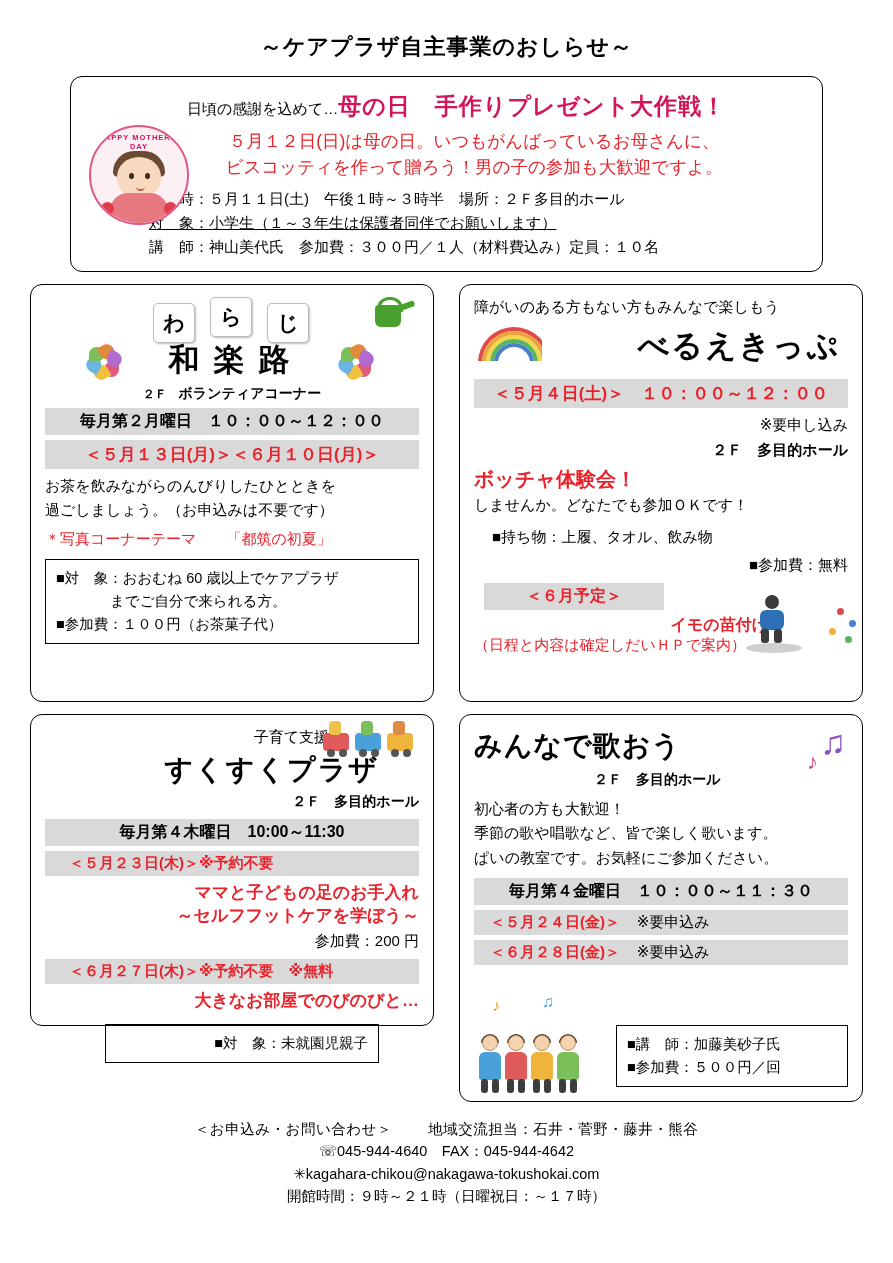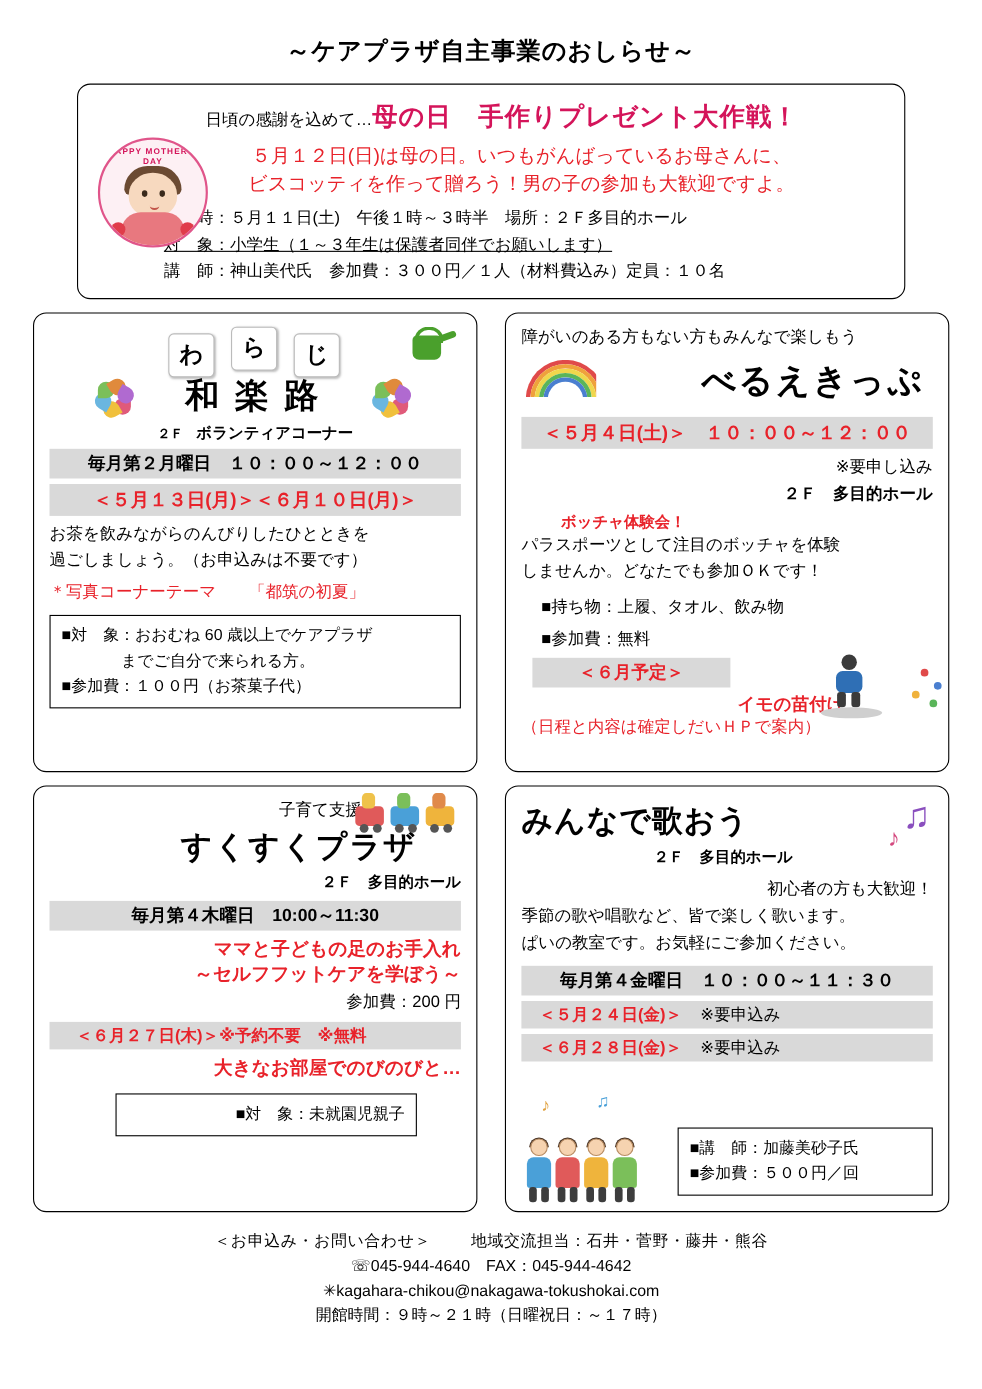--- a/index.html
+++ b/index.html
@@ -168,21 +168,21 @@
     justify-content: space-between;
   }
   .box {
     width: 404px;
     box-sizing: border-box;
     position: relative;
     padding: 10px 14px 12px 14px;
   }
   .box.tall1 { height: 418px; }
   .box.tall2 { height: 418px; }
-  .box.tall3 { height: 388px; }
+  .box.tall3 { height: 312px; }
   .box.tall4 { height: 388px; }
 
   .grayband {
     background: #d9d9d9;
     text-align: center;
     font-weight: bold;
     padding: 3px 0;
     margin: 5px 0;
   }
   .center { text-align: right; }
@@ -481,25 +481,24 @@
         <i style="width:64px;height:32px;border-width:4px;border-color:#e04a4a;left:0;top:0;"></i>
         <i style="width:56px;height:28px;border-width:4px;border-color:#efa13c;left:4px;top:4px;"></i>
         <i style="width:48px;height:24px;border-width:4px;border-color:#f0d74c;left:8px;top:8px;"></i>
         <i style="width:40px;height:20px;border-width:4px;border-color:#5ab55a;left:12px;top:12px;"></i>
         <i style="width:32px;height:16px;border-width:4px;border-color:#4a7fd0;left:16px;top:16px;"></i>
       </div>
       <div style="text-align:right;font-size:31px;font-weight:bold;letter-spacing:2px;margin:6px 8px 2px 0;">べるえきっぷ</div>
       <div class="grayband red" style="font-size:17px;margin-top:12px;">＜５月４日(土)＞　１０：００～１２：００</div>
       <div class="center txt">※要申し込み</div>
       <div class="center txt bold" style="padding-left:70px;">２Ｆ　多目的ホール</div>
-      <div class="red bold" style="font-size:14px;margin-top:4px;margin-left:36px;">ボッチャ体験会！</div>
-      <div class="txt">パラスポーツとして注目のボッチャを体験</div>
+      <div class="red bold" style="font-size:20px;margin-top:4px;">ボッチャ体験会！</div>
       <div class="txt">しませんか。どなたでも参加ＯＫです！</div>
       <div class="txt" style="margin-top:8px;padding-left:18px;">■持ち物：上履、タオル、飲み物</div>
-      <div class="txt" style="margin-top:4px;padding-left:18px;">■参加費：無料</div>
+      <div class="txt" style="margin-top:4px;padding-left:18px;text-align:right;">■参加費：無料</div>
 
       <div class="boccia-person">
         <div class="head"></div>
           <div class="torso"></div>
         <div class="leg l"></div>
           <div class="leg r"></div>
         <div class="ground"></div>
       </div>
       <div class="dot" style="right:18px;bottom:86px;background:#e04a4a;"></div>
       <div class="dot" style="right:6px;bottom:74px;background:#4a7fd0;"></div>
@@ -523,36 +522,37 @@
         <div class="animal" style="left:38px;background:#7bbf5a;"></div>
         <div class="car" style="left:64px;background:#efb43c;"></div>
         <div class="wheel" style="left:68px;"></div>
           <div class="wheel" style="left:80px;"></div>
         <div class="animal" style="left:70px;background:#e08a4a;"></div>
       </div>
       <div class="center txt" style="padding-right:90px;">子育て支援</div>
       <div class="center" style="font-size:28px;font-weight:bold;letter-spacing:2px;margin-top:2px;padding-right:40px;">すくすくプラザ</div>
       <div class="center bold" style="font-size:14px;margin-top:4px;padding-left:30px;">２Ｆ　多目的ホール</div>
       <div class="grayband" style="font-size:16px;margin-top:8px;">毎月第４木曜日　10:00～11:30</div>
+      <div class="grayband" style="font-size:15px;text-align:left;padding-left:24px;"><span class="red">＜５月２３日(木)＞※予約不要</span></div>
       <div class="center red bold" style="font-size:17px;margin-top:4px;">ママと子どもの足のお手入れ</div>
       <div class="center red bold" style="font-size:17px;">～セルフフットケアを学ぼう～</div>
       <div class="center txt" style="margin-top:2px;">参加費：200 円</div>
       <div class="grayband" style="font-size:15px;text-align:left;padding-left:24px;"><span class="red">＜６月２７日(木)＞※予約不要　※無料</span></div>
       <div class="center red bold" style="font-size:17px;margin-top:4px;">大きなお部屋でのびのびと…</div>
       <div class="innerbox center" style="margin:12px 40px 0 60px;">
         <span>■対　象：未就園児親子</span>
       </div>
     </div>
 
     <div class="panel box tall4">
       <div style="font-size:28px;font-weight:bold;letter-spacing:1px;margin-top:2px;">みんなで歌おう</div>
       <div class="note" style="right:16px;top:8px;font-size:34px;">♫</div>
       <div class="note" style="right:44px;top:34px;font-size:22px;color:#d4497f;">♪</div>
       <div class="bold" style="font-size:14px;margin-top:6px;padding-left:120px;">２Ｆ　多目的ホール</div>
-      <div class="txt" style="margin-top:8px;text-align:right;">初心者の方も大歓迎！</div>
+      <div class="txt" style="margin-top:8px;">初心者の方も大歓迎！</div>
       <div class="txt">季節の歌や唱歌など、皆で楽しく歌います。</div>
       <div class="txt">ぱいの教室です。お気軽にご参加ください。</div>
       <div class="grayband" style="font-size:16px;margin-top:8px;">毎月第４金曜日　１０：００～１１：３０</div>
       <div class="grayband" style="font-size:15px;text-align:left;padding-left:16px;">
         <span class="red">＜５月２４日(金)＞</span><span style="color:#000;font-weight:normal;">&nbsp;&nbsp;&nbsp;&nbsp;</span><span style="color:#000;font-weight:normal;">※要申込み</span>
       </div>
       <div class="grayband" style="font-size:15px;text-align:left;padding-left:16px;">
         <span class="red">＜６月２８日(金)＞</span><span style="color:#000;font-weight:normal;">&nbsp;&nbsp;&nbsp;&nbsp;</span><span style="color:#000;font-weight:normal;">※要申込み</span>
       </div>
 

